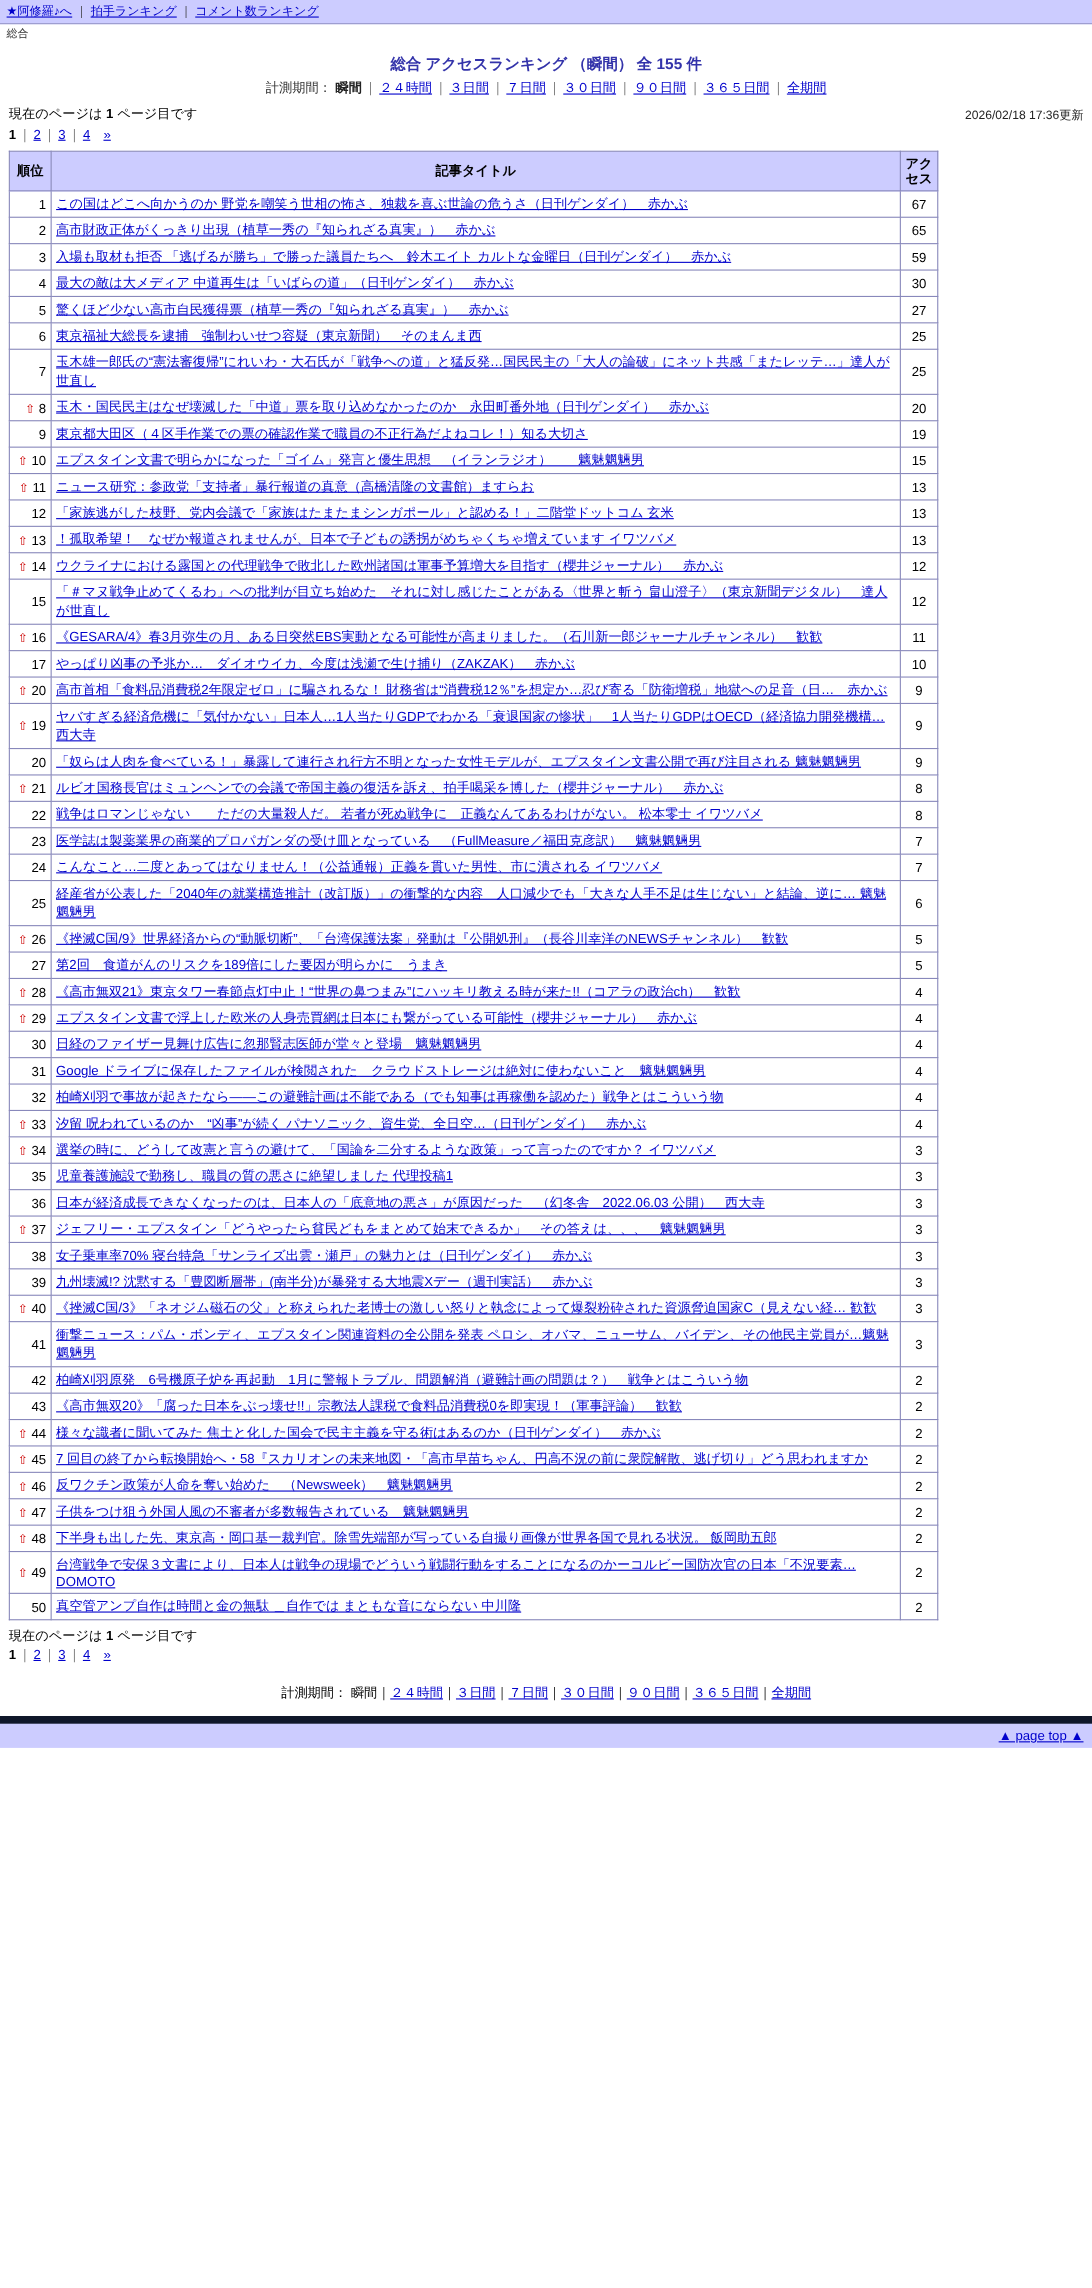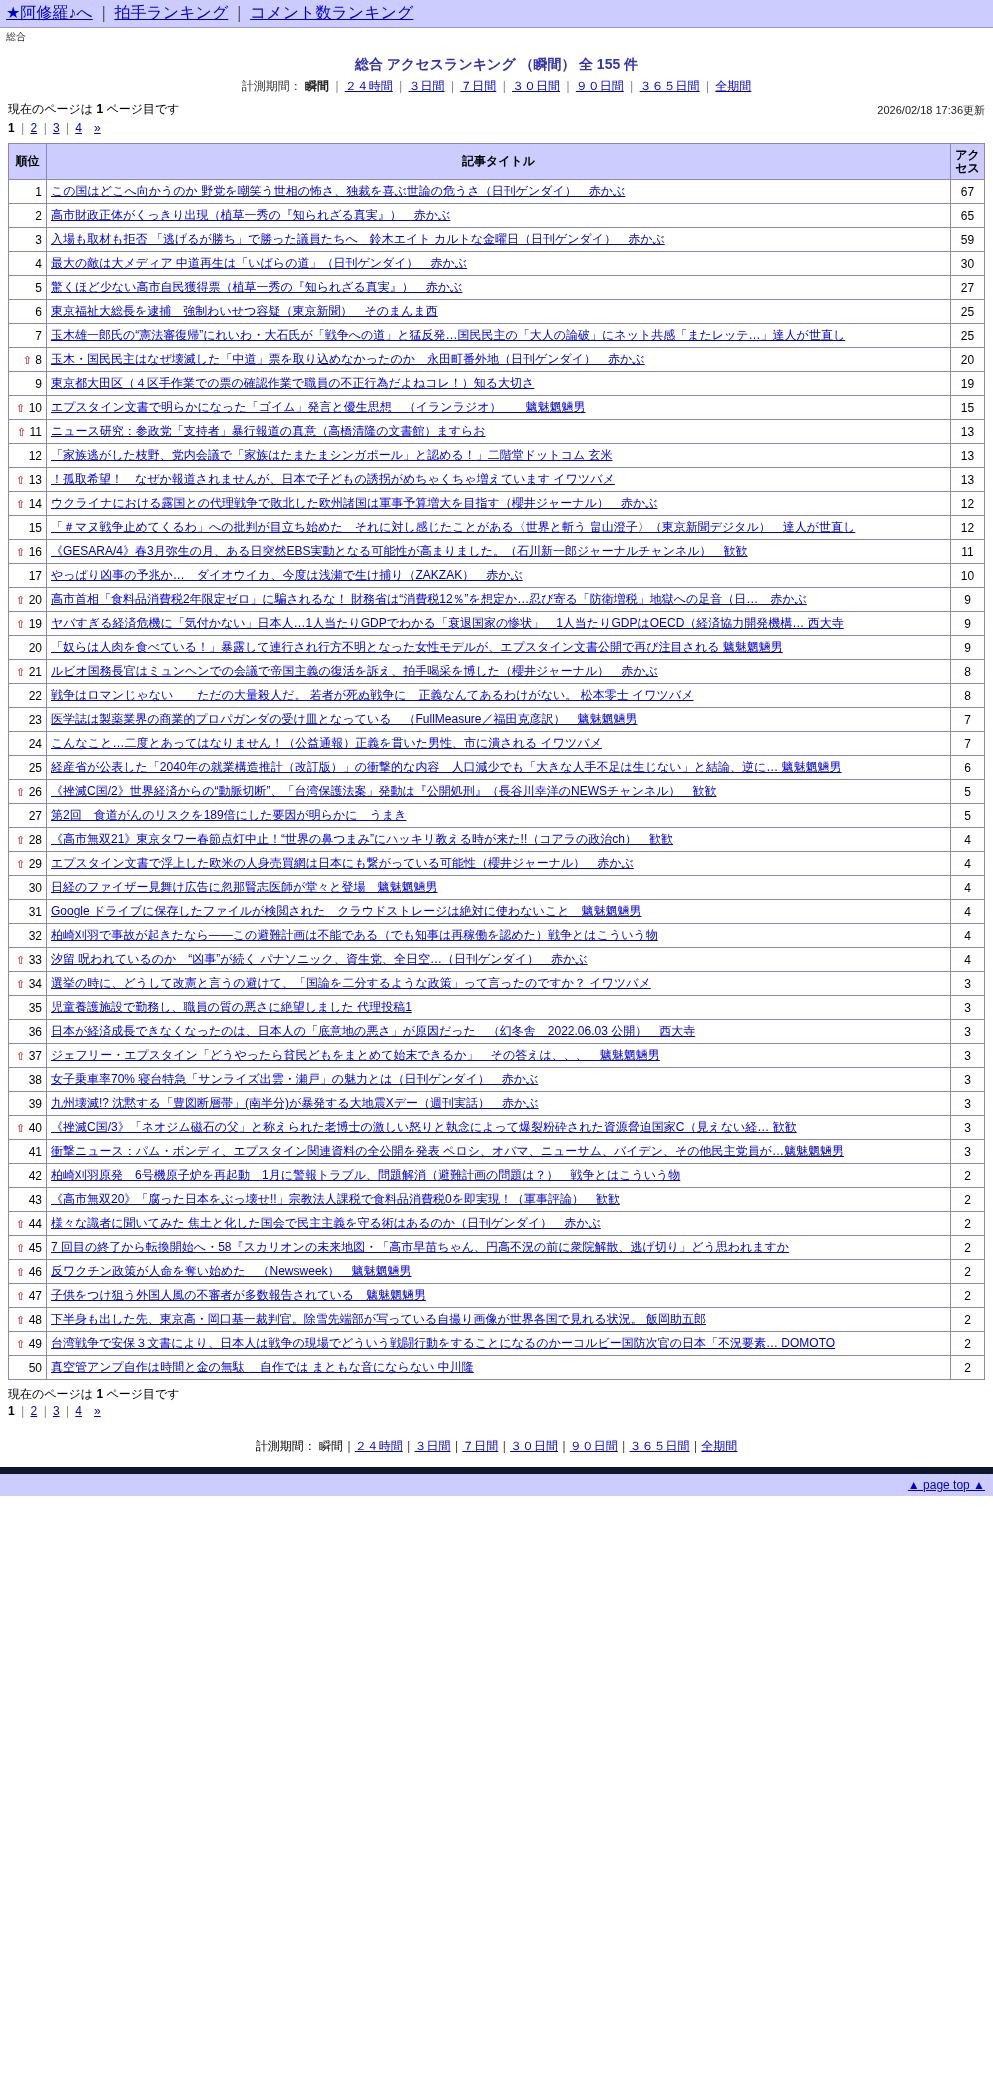--- a/index.html
+++ b/index.html
@@ -1,36 +1,36 @@
 <!DOCTYPE html>
 <html><head>
 <meta charset="utf-8">
 <style>
   html,body{margin:0;padding:0;background:#ffffff;}
   body{font-family:"Liberation Sans","DejaVu Sans",sans-serif;font-size:12px;color:#000;width:993px;}
   a{color:#0000cc;text-decoration:underline;}
-  .topbar{background:#ccccff;border-bottom:1px solid #9999cc;padding:3px 6px;font-size:16px;}
+  .topbar{background:#ccccff;border-bottom:1px solid #9999cc;padding:3px 6px;font-size:11px;}
   .topbar a{color:#0000cc;}
   .topbar .sep{color:#333;padding:0 3px;}
   .crumb{font-size:10px;padding:2px 6px;color:#333;}
   .title-block{text-align:center;margin-top:10px;}
   .title-main{font-size:14px;font-weight:bold;color:#3333aa;}
   .period{text-align:center;font-size:12px;margin-top:4px;color:#222;}
   .period .lbl{color:#333;}
   .period .cur{font-weight:bold;color:#222;}
   .period a{color:#0000cc;}
   .period .bar{color:#666;padding:0 2px;}
   .pagerow{display:flex;justify-content:space-between;align-items:flex-end;padding:6px 8px 2px 8px;}
   .pageinfo{font-size:12px;}
   .pageinfo b{font-weight:bold;}
   .updated{font-size:11px;color:#222;}
   .pagenums{font-size:12px;padding:0 8px 4px 8px;}
   .pagenums .cur{font-weight:bold;color:#000;}
   .pagenums .bar{color:#666;padding:0 2px;}
-  table.rank{border-collapse:collapse;width:977px;margin:2px 8px 0 8px;table-layout:fixed;}
+  table.rank{border-collapse:collapse;width:845px;margin:2px 8px 0 8px;table-layout:fixed;}
   table.rank th{background:#ccccff;border:1px solid #8888bb;font-weight:bold;font-size:12px;padding:5px 2px;text-align:center;color:#000;}
   table.rank td{border:1px solid #8888bb;font-size:12px;padding:3px 4px;vertical-align:middle;}
   td.rk{width:34px;text-align:right;padding-right:5px;white-space:nowrap;}
   td.ac{width:30px;text-align:center;}
   col.c-rank{width:38px;}
   col.c-title{width:auto;}
   col.c-acc{width:34px;}
   .up{color:#cc0000;font-size:11px;}
   .ttl a{color:#0000cc;}
   .bottominfo{padding:6px 8px 0 8px;font-size:12px;}
@@ -205,21 +205,21 @@
         <td class="ttl"><a href="#">こんなこと…二度とあってはなりません！（公益通報）正義を貫いた男性、市に潰される イワツバメ</a></td>
         <td class="ac">7</td>
       </tr>
       <tr>
         <td class="rk"><span>25</span></td>
         <td class="ttl"><a href="#">経産省が公表した「2040年の就業構造推計（改訂版）」の衝撃的な内容　人口減少でも「大きな人手不足は生じない」と結論、逆に… 魑魅魍魎男</a></td>
         <td class="ac">6</td>
       </tr>
       <tr>
         <td class="rk"><span class="up">⇧</span> <span>26</span></td>
-        <td class="ttl"><a href="#">《挫滅C国/2》世界経済からの“動脈切断”、「台湾保護法案」発動は『公開処刑』（長谷川幸洋のNEWSチャンネル）　歓歓</a></td>
+        <td class="ttl"><a href="#">《挫滅C国/9》世界経済からの“動脈切断”、「台湾保護法案」発動は『公開処刑』（長谷川幸洋のNEWSチャンネル）　歓歓</a></td>
         <td class="ac">5</td>
       </tr>
       <tr>
         <td class="rk"><span>27</span></td>
         <td class="ttl"><a href="#">第2回　食道がんのリスクを189倍にした要因が明らかに　うまき</a></td>
         <td class="ac">5</td>
       </tr>
       <tr>
         <td class="rk"><span class="up">⇧</span> <span>28</span></td>
         <td class="ttl"><a href="#">《高市無双21》東京タワー春節点灯中止！“世界の鼻つまみ”にハッキリ教える時が来た!!（コアラの政治ch）　歓歓</a></td>

